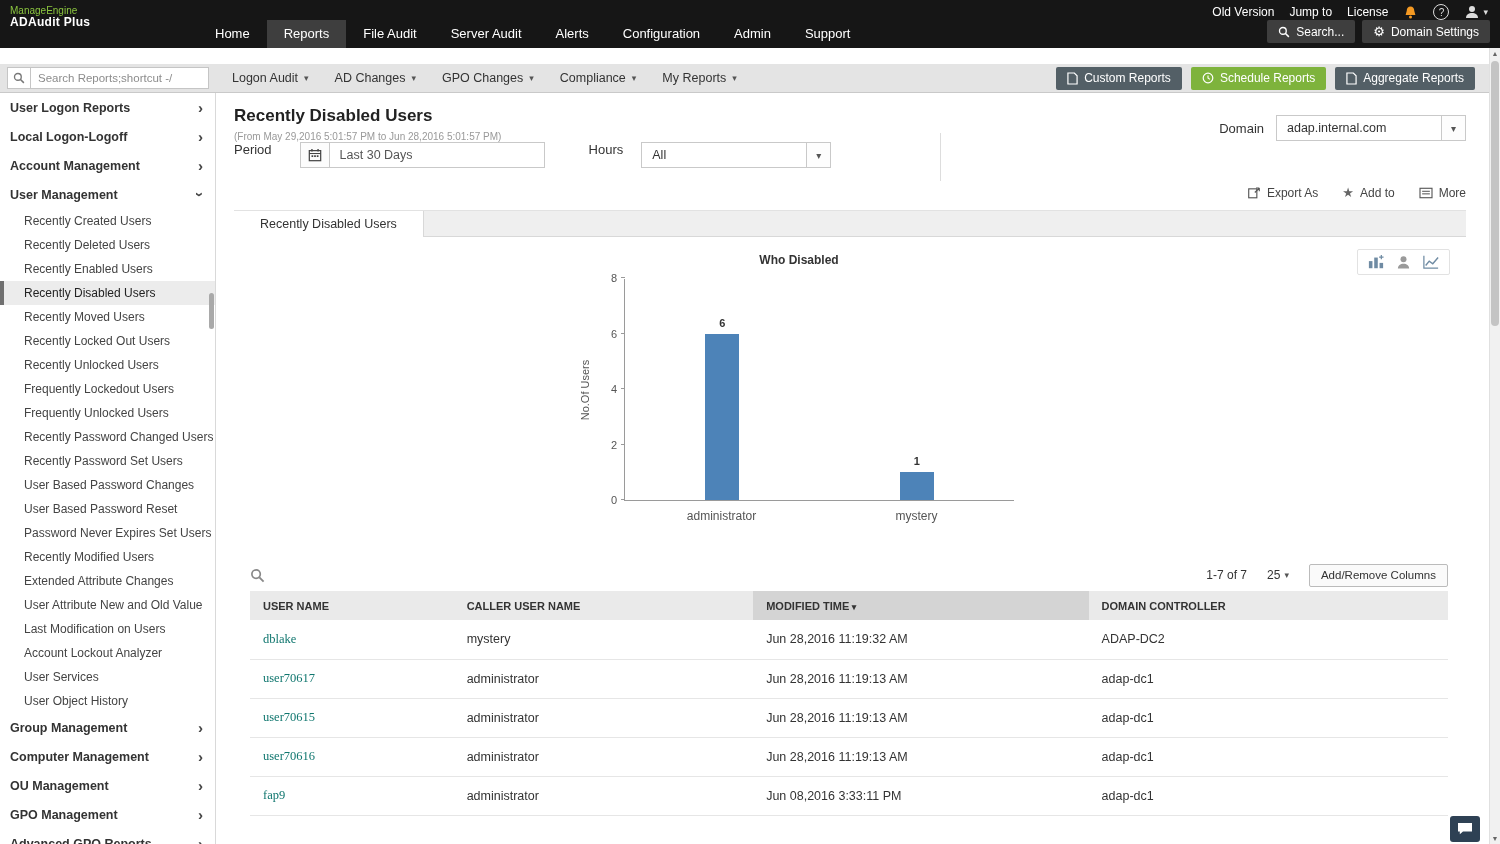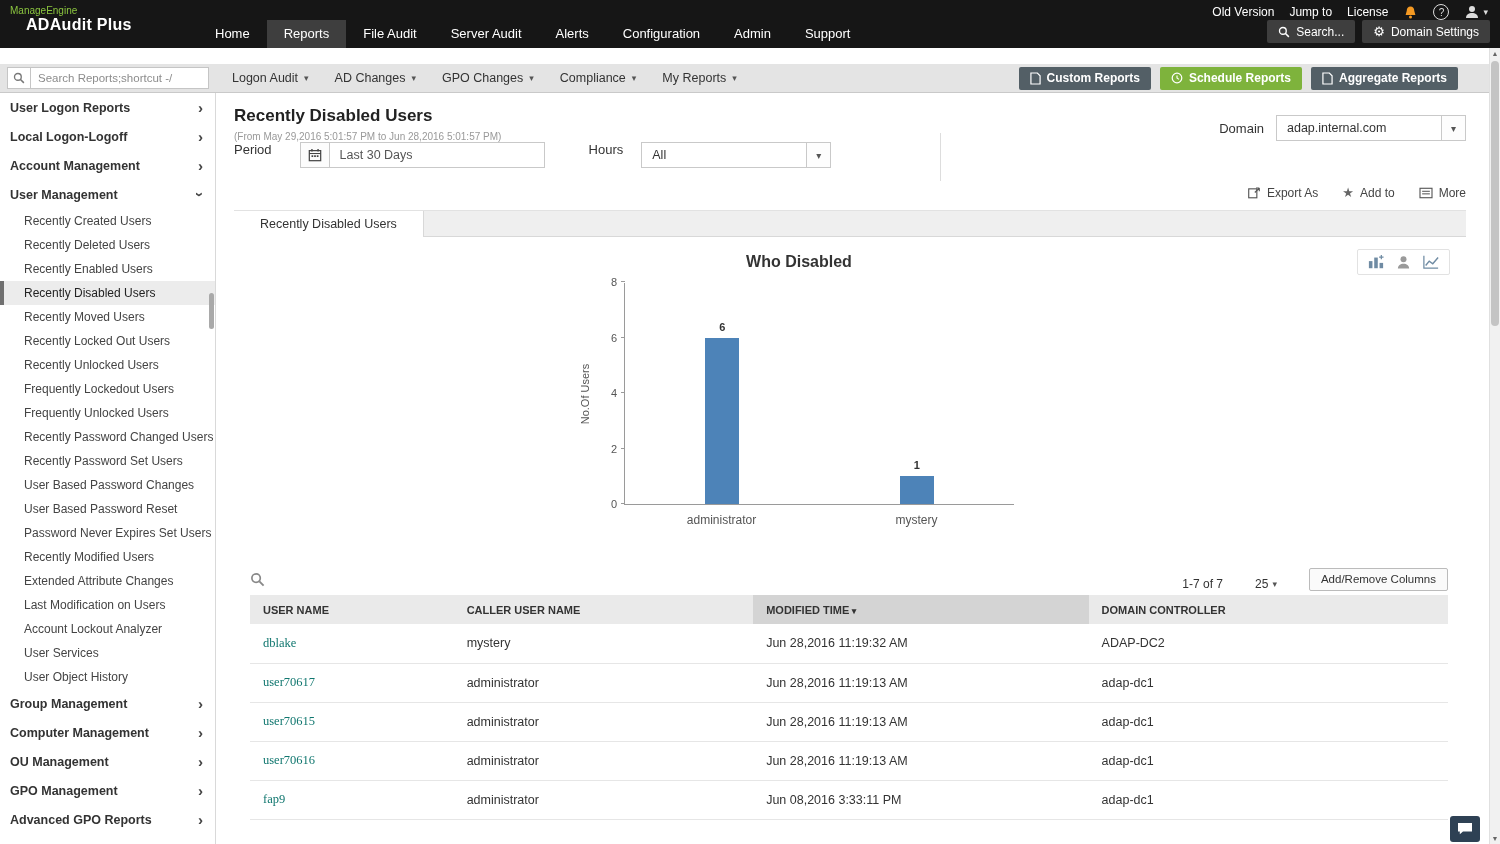--- a/index.html
+++ b/index.html
@@ -3,21 +3,21 @@
 <meta charset="utf-8">
 <style>
   * { margin:0; padding:0; box-sizing:border-box; }
   html,body { width:1500px; height:844px; overflow:hidden; background:#fff;
     font-family:"Liberation Sans", sans-serif; }
 
   
   .topbar { position:relative; height:48px; background:#161616; color:#fff; }
   .brand { position:absolute; left:10px; top:5px; line-height:1.1; }
   .brand-me { color:#8bc53f; font-size:10px; }
-  .brand-title { color:#fff; font-size:16px; font-weight:bold; letter-spacing:.3px;margin-left:16px; }
+  .brand-title { color:#fff; font-size:12px; font-weight:bold; letter-spacing:.3px; }
   .main-nav { position:absolute; left:198px; bottom:0; display:flex; height:28px; }
   .nav-tab { padding:0 17px; line-height:28px; font-size:13px; color:#fff; cursor:pointer; white-space:nowrap; }
   .nav-tab.active { background:#3e3e3e; }
   .top-right { position:absolute; right:12px; top:4px; display:flex; align-items:center; gap:15px; font-size:12px; }
   .top-link { cursor:pointer; }
   .help-circle { width:16px; height:16px; border:1px solid #ddd; border-radius:50%;
     display:flex; align-items:center; justify-content:center; font-size:10px; color:#ddd; cursor:pointer; }
   .user-wrap { display:flex; align-items:center; gap:3px; cursor:pointer; }
   .top-buttons { position:absolute; right:10px; bottom:5px; display:flex; gap:7px; }
   .tb-btn { background:#3e3e3e; height:23px; display:flex; align-items:center; gap:6px;
@@ -28,21 +28,21 @@
     display:flex; align-items:center;margin-top:16px; }
   .search-box { margin-left:7px; display:flex; align-items:center; height:22px; }
   .search-icon-box { width:24px; height:22px; background:#fff; border:1px solid #c5c5c5;
     display:flex; align-items:center; justify-content:center; color:#666; cursor:pointer; }
   .search-input { width:178px; height:22px; border:1px solid #c5c5c5; border-left:none;
     font-size:11.5px; padding:0 7px; color:#333; outline:none; font-family:"Liberation Sans",sans-serif; }
   .search-input::placeholder { color:#8c8c8c; }
   .toolbar-menus { display:flex; margin-left:10px; height:100%; align-items:center; }
   .menu-item { padding:0 13px; font-size:12.5px; color:#333; display:flex; gap:6px; align-items:center; cursor:pointer; }
   .caret { font-size:9px; color:#555; }
-  .toolbar-actions { position:absolute; right:42px; display:flex; gap:9px;font-weight:bold; }
+  .toolbar-actions { position:absolute; right:25px; display:flex; gap:9px; }
   .act-btn { height:23px; display:flex; align-items:center; gap:6px; padding:0 11px;
     color:#fff; font-size:12px; border-radius:2px; cursor:pointer; }
   .act-dark { background:#535f66; }
   .act-green { background:#7eb33c; }
 
   
   .layout { display:flex; height:784px; }
 
   
   .sidebar { width:216px; flex-shrink:0; background:#fff; border-right:1px solid #d9d9d9;
@@ -84,41 +84,41 @@
   .ract { display:flex; align-items:center; gap:6px; cursor:pointer; }
 
   
   .card { width:1232px; margin-top:10px; }
   .tabstrip { height:27px; background:#efefef; border-top:1px solid #e2e2e2; border-bottom:1px solid #d8d8d8; display:flex; }
   .card-tab { background:#fff; border-right:1px solid #d8d8d8; margin-bottom:-1px;
     padding:0 26px; line-height:27px; font-size:12.5px; color:#333; cursor:pointer; }
 
   
   .chart-sec { position:relative; padding-top:16px; }
-  .chart-title { width:1130px; text-align:center; font-size:16px; font-weight:bold; color:#333; }
+  .chart-title { width:1130px; text-align:center; font-size:12px; font-weight:bold; color:#333; }
   .chart-icons { position:absolute; right:16px; top:12px; display:flex; gap:11px; align-items:center;
     border:1px solid #e2e2e2; border-radius:2px; padding:4px 9px; }
   .cicon { cursor:pointer; display:flex; }
   .plot-wrap { position:relative; margin-left:358px; margin-top:12px; width:460px; }
   .plot { position:relative; margin-left:32px; width:390px; height:222px;
     border-left:1px solid #9a9a9a; border-bottom:1px solid #9a9a9a; display:flex; }
   .ytick { position:absolute; right:100%; margin-right:8px; font-size:11px; color:#555; transform:translateY(50%); }
   .ymark { position:absolute; left:-4px; width:4px; height:1px; background:#9a9a9a; }
   .ylabel { position:absolute; left:-46px; top:222px; width:222px; text-align:center;
     font-size:11px; color:#555; transform:rotate(-90deg); transform-origin:0 0; }
   .bcell { flex:1; position:relative; }
   .bar { position:absolute; bottom:0; left:50%; transform:translateX(-50%); width:34px; }
   .bval { position:absolute; left:50%; transform:translateX(-50%); font-size:11px; font-weight:bold; color:#333; }
   .xlabels { display:flex; margin-left:32px; width:390px; }
   .xlab { flex:1; text-align:center; font-size:12px; color:#555; padding-top:8px; }
 
   
   .table-sec { margin:36px 18px 0 16px; }
   .table-toolbar { display:flex; align-items:center; justify-content:space-between; height:32px; }
-  .tt-right { display:flex; align-items:flex-end; gap:32px; }
+  .tt-right { display:flex; align-items:center; gap:20px; }
   .pg-info { font-size:12px; color:#333; }
   .pg-size { font-size:12px; color:#333; display:flex; align-items:center; gap:4px; cursor:pointer; }
   .add-cols { height:23px; border:1px solid #bbb; background:#fafafa; font-size:11.5px; color:#333;
     padding:0 11px; border-radius:2px; cursor:pointer; font-family:"Liberation Sans",sans-serif; }
   table { width:100%; border-collapse:collapse; font-size:12.5px; }
   thead th { height:29px; background:#eaeaea; font-size:11px; color:#333; text-align:left;
     padding:0 13px; font-weight:bold; cursor:pointer; white-space:nowrap; }
   thead th.sorted { background:#d4d4d4; }
   .sortcaret { font-size:9px; color:#333; }
   tbody td { height:39px; border-bottom:1px solid #e6e6e6; padding:0 13px; color:#333; }
@@ -278,20 +278,21 @@
         <div class="subitem">Recently Unlocked Users</div>
         <div class="subitem">Frequently Lockedout Users</div>
         <div class="subitem">Frequently Unlocked Users</div>
         <div class="subitem">Recently Password Changed Users</div>
         <div class="subitem">Recently Password Set Users</div>
         <div class="subitem">User Based Password Changes</div>
         <div class="subitem">User Based Password Reset</div>
         <div class="subitem">Password Never Expires Set Users</div>
         <div class="subitem">Recently Modified Users</div>
         <div class="subitem">Extended Attribute Changes</div>
+        <div class="subitem">User Attribute New and Old Value</div>
         <div class="subitem">Last Modification on Users</div>
         <div class="subitem">Account Lockout Analyzer</div>
         <div class="subitem">User Services</div>
         <div class="subitem">User Object History</div>
         <div class="group">
           <span>Group Management</span>
           <span class="chev">›</span>
         </div>
         <div class="group">
           <span>Computer Management</span>

